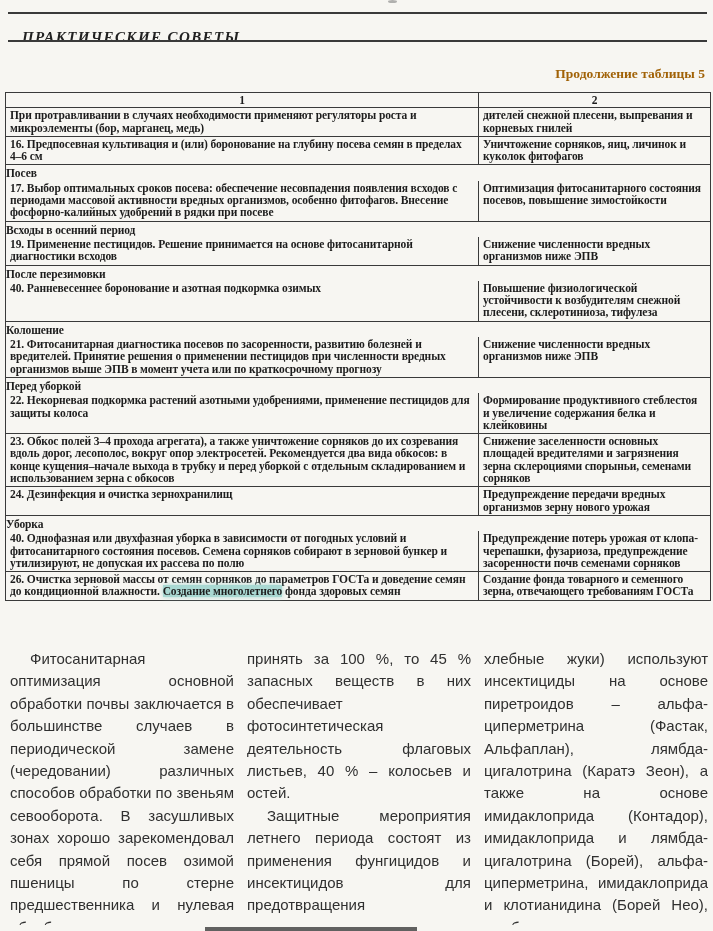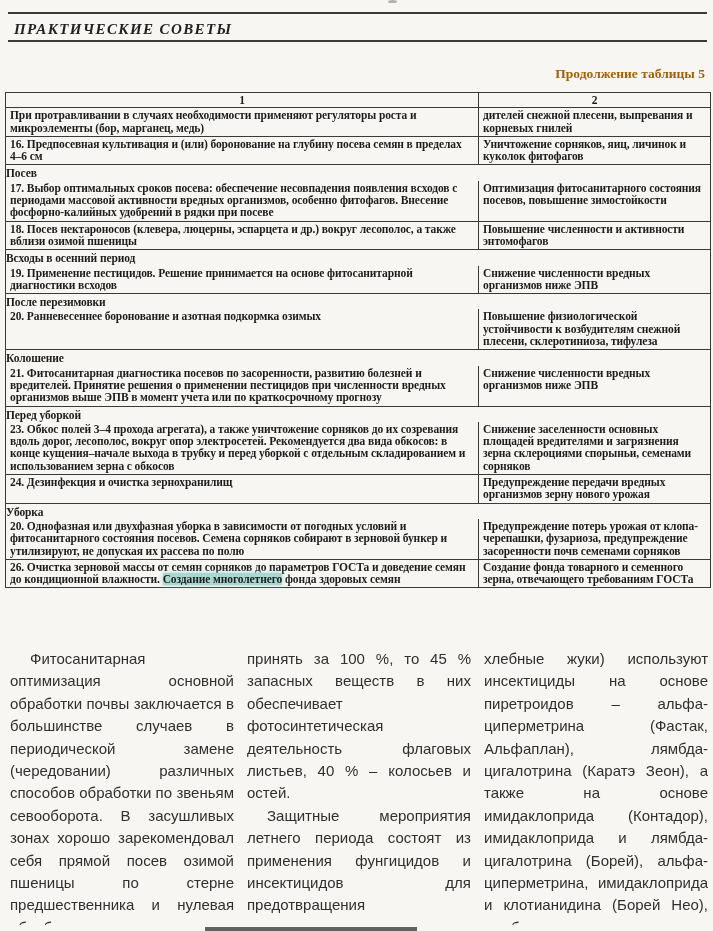--- a/index.html
+++ b/index.html
@@ -11,21 +11,21 @@
     color:#1f1f1f;
   }
   .page { position:absolute; inset:0; }
 
   
   .rule { position:absolute; left:8px; right:6px; height:2px; background:#3a3a3a; }
   #rule-top { top:12px; }
   #rule-mid { top:40px; height:2px; }
 
   .running-head {
-    position:absolute; top:17px; left:10px; margin:4px;
+    position:absolute; top:17px; left:10px; margin:12px;
     font-size:15px; font-style:italic; font-weight:bold;
     letter-spacing:1.4px; color:#222;
     font-family:"Liberation Serif", serif;
   }
 
   .table-caption {
     position:absolute; top:66px; right:8px;
     font-size:13.5px; font-weight:bold; color:#a16207;
   }
 
@@ -106,61 +106,61 @@
           <td class="c1">16. Предпосевная культивация и (или) боронование на глубину посева семян в пределах 4–6 см</td>
           <td class="c2">Уничтожение сорняков, яиц, личинок и куколок фитофагов</td>
         </tr>
         <tr class="section-row">
           <td colspan="2">Посев</td>
         </tr>
         <tr class="data-row">
           <td class="c1">17. Выбор оптимальных сроков посева: обеспечение несовпадения появления всходов с периодами массовой активности вредных организмов, особенно фитофагов. Внесение фосфорно-калийных удобрений в рядки при посеве</td>
           <td class="c2">Оптимизация фитосанитарного состояния посевов, повышение зимостойкости</td>
         </tr>
-        <tr class="data-row">
-          <td class="c1">18. Посев нектароносов (клевера, люцерны, эспарцета и др.) вокруг лесополос, а также вблизи озимой пшеницы</td>
-          <td class="c2">Повышение численности и активности энтомофагов</td>
-        </tr>
         <tr class="section-row">
           <td colspan="2">Всходы в осенний период</td>
         </tr>
         <tr class="data-row">
           <td class="c1">19. Применение пестицидов. Решение принимается на основе фитосанитарной диагностики всходов</td>
           <td class="c2">Снижение численности вредных организмов ниже ЭПВ</td>
         </tr>
         <tr class="section-row">
           <td colspan="2">После перезимовки</td>
         </tr>
         <tr class="data-row">
-          <td class="c1">20. Ранневесеннее боронование и азотная подкормка озимых</td>
+          <td class="c1">40. Ранневесеннее боронование и азотная подкормка озимых</td>
           <td class="c2">Повышение физиологической устойчивости к возбудителям снежной плесени, склеротиниоза, тифулеза</td>
         </tr>
         <tr class="section-row">
           <td colspan="2">Колошение</td>
         </tr>
         <tr class="data-row">
           <td class="c1">21. Фитосанитарная диагностика посевов по засоренности, развитию болезней и вредителей. Принятие решения о применении пестицидов при численности вредных организмов выше ЭПВ в момент учета или по краткосрочному прогнозу</td>
           <td class="c2">Снижение численности вредных организмов ниже ЭПВ</td>
         </tr>
         <tr class="section-row">
           <td colspan="2">Перед уборкой</td>
         </tr>
         <tr class="data-row">
+          <td class="c1">22. Некорневая подкормка растений азотными удобрениями, применение пестицидов для защиты колоса</td>
+          <td class="c2">Формирование продуктивного стеблестоя и увеличение содержания белка и клейковины</td>
+        </tr>
+        <tr class="data-row">
           <td class="c1">23. Обкос полей 3–4 прохода агрегата), а также уничтожение сорняков до их созревания вдоль дорог, лесополос, вокруг опор электросетей. Рекомендуется два вида обкосов: в конце кущения–начале выхода в трубку и перед уборкой с отдельным складированием и использованием зерна с обкосов</td>
           <td class="c2">Снижение заселенности основных площадей вредителями и загрязнения зерна склероциями спорыньи, семенами сорняков</td>
         </tr>
         <tr class="data-row">
           <td class="c1">24. Дезинфекция и очистка зернохранилищ</td>
           <td class="c2">Предупреждение передачи вредных организмов зерну нового урожая</td>
         </tr>
         <tr class="section-row">
           <td colspan="2">Уборка</td>
         </tr>
         <tr class="data-row">
-          <td class="c1">20. Однофазная или двухфазная уборка в зависимости от погодных условий и фитосанитарного состояния посевов. Семена сорняков собирают в зерновой бункер и утилизируют, не допуская их рассева по полю</td>
+          <td class="c1">40. Однофазная или двухфазная уборка в зависимости от погодных условий и фитосанитарного состояния посевов. Семена сорняков собирают в зерновой бункер и утилизируют, не допуская их рассева по полю</td>
           <td class="c2">Предупреждение потерь урожая от клопа-черепашки, фузариоза, предупреждение засоренности почв семенами сорняков</td>
         </tr>
         <tr class="data-row">
           <td class="c1"><span>26. Очистка зерновой массы от семян сорняков до параметров ГОСТа и доведение семян до кондиционной влажности. </span><span class="hl">Создание многолетнего</span><span> фонда здоровых семян</span></td>
           <td class="c2">Создание фонда товарного и семенного зерна, отвечающего требованиям ГОСТа</td>
         </tr>
       </tbody>
   </table>
 
   <div class="article">

